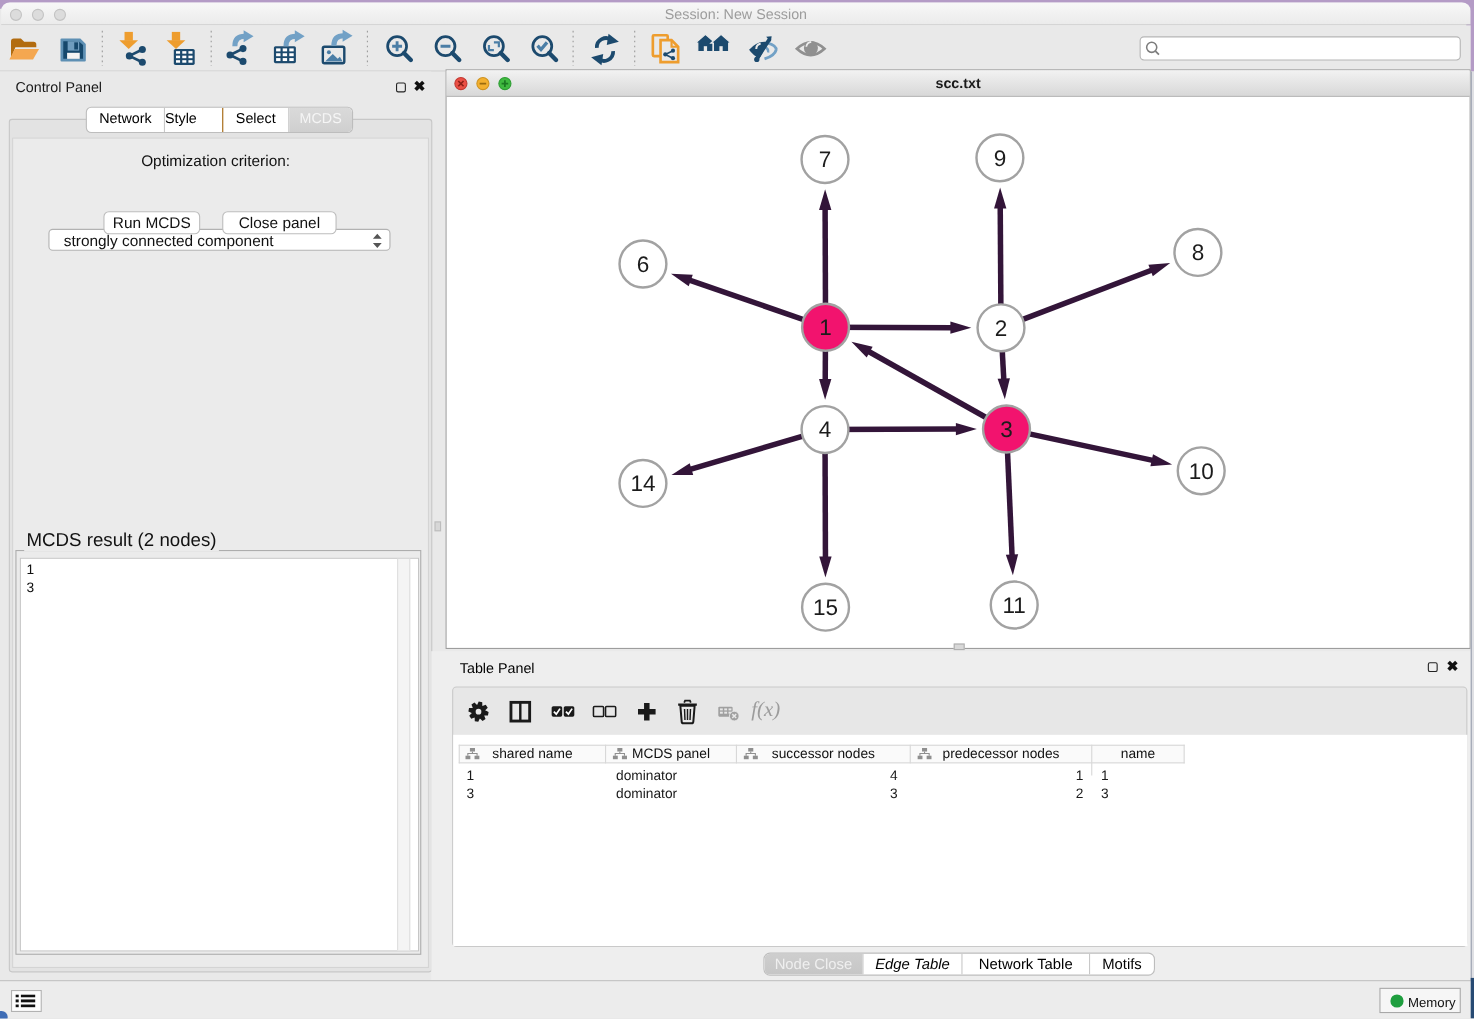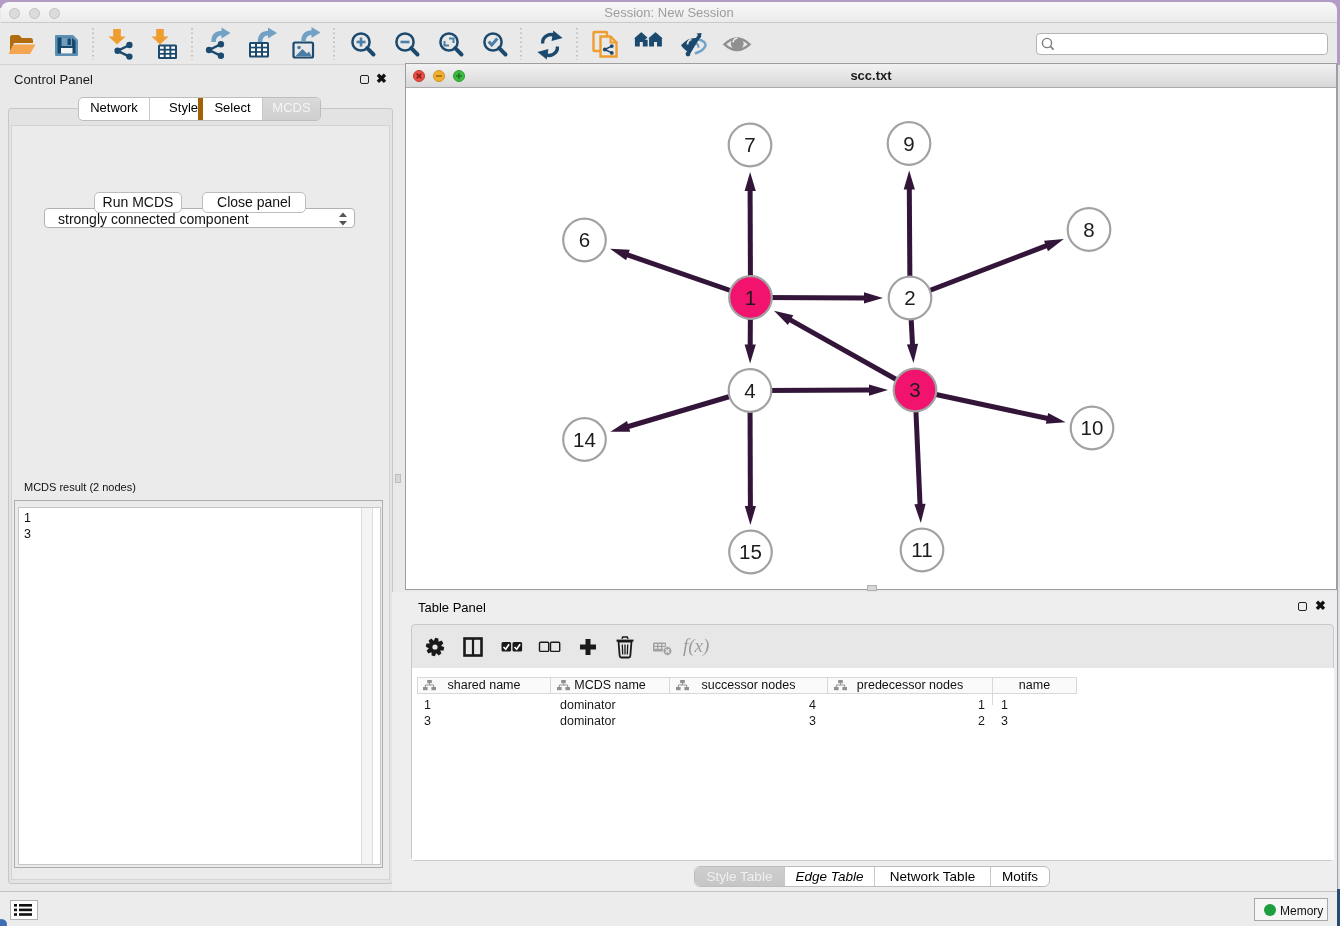--- a/index.html
+++ b/index.html
@@ -144,36 +144,37 @@
 <div id="cpanel" class="abs" style="left:0;top:65px;width:392px;height:826px;background:#e9e9e9;">
   <div class="abs" style="left:14px;top:7px;font-size:13px;color:#1a1a1a;">Control Panel</div>
   <div class="abs" style="left:360px;top:10px;width:9px;height:9px;border:1.5px solid #222;border-radius:2px;"></div>
   <div class="abs" style="left:376px;top:6px;font-size:13px;font-weight:bold;color:#111;">✖</div>
 
   <div class="abs" style="left:8px;top:43px;width:385px;height:776px;background:#e3e3e3;border:1px solid #c7c7c7;border-radius:3px;"></div>
   <div class="abs" style="left:11px;top:60px;width:379px;height:755px;background:#ebebeb;border:1px solid #d4d4d4;"></div>
 
   <div class="abs" style="left:78px;top:32px;height:24px;display:flex;font-size:13px;border:1px solid #bdbdbd;border-radius:5px;overflow:hidden;background:#fff;">
     <div style="width:71px;text-align:center;line-height:19px;border-right:1px solid #c8c8c8;">Network</div>
-    <div style="width:53px;text-align:right;line-height:19px;border-right:5px solid #a16207;">Style</div>
+    <div style="width:53px;text-align:left;line-height:19px;border-right:1px solid #a16207;">Style</div>
     <div style="width:60px;text-align:center;line-height:19px;border-right:1px solid #c8c8c8;">Select</div>
     <div style="width:57px;text-align:center;line-height:19px;background:linear-gradient(#dadada,#cfcfcf);color:#f5f5f5;">MCDS</div>
   </div>
 
+  <div class="abs" style="left:0;top:73px;width:392px;text-align:center;font-size:14px;color:#111;">Optimization criterion:</div>
   <div class="abs" style="left:44px;top:95px;width:311px;height:20px;background:#fff;border:1px solid #b2b2b2;border-radius:4px;margin-top:48px;">
     <div class="abs" style="left:13px;top:2px;font-size:14px;color:#111;">strongly connected component</div>
     <svg class="abs" style="right:5px;top:2px;" width="12" height="16" viewBox="0 0 12 16">
         <path d="M2 6 L6 1.5 L10 6 Z M2 10 L6 14.5 L10 10 Z" fill="#555"></path>
       </svg>
   </div>
   <div class="abs" style="left:94px;top:127px;width:88px;height:21px;background:#fff;border:1px solid #bdbdbd;border-radius:5px;text-align:center;line-height:19px;font-size:14px;color:#111;">Run MCDS</div>
   <div class="abs" style="left:202px;top:127px;width:104px;height:21px;background:#fff;border:1px solid #bdbdbd;border-radius:5px;text-align:center;line-height:19px;font-size:14px;color:#111;">Close panel</div>
 
   <div class="abs" style="left:14px;top:435px;width:369px;height:368px;border:1px solid #adadad;"></div>
-  <div class="abs" style="left:22px;top:416px;background:#ebebeb;padding:0 2px;font-size:11px;color:#111;">MCDS result (2 nodes)</div>
+  <div class="abs" style="left:22px;top:416px;background:#ebebeb;padding:0 2px;font-size:17px;color:#111;">MCDS result (2 nodes)</div>
   <div class="abs" style="left:18px;top:442px;width:363px;height:358px;background:#fff;border:1px solid #c6c6c6;">
     <div class="abs" style="left:5px;top:2px;font-size:12.5px;color:#111;line-height:16px;">1<br>3</div>
     <div class="abs" style="right:7px;top:0;width:12px;height:100%;background:#f4f4f4;border-left:1px solid #dedede;border-right:1px solid #dedede;"></div>
   </div>
 </div>
 
 <div class="abs" style="left:395px;top:474px;width:6px;height:9px;background:#d7d7d7;border:1px solid #bdbdbd;"></div>
 
 <div id="netwin" class="abs" style="left:405px;top:63px;width:932px;height:527px;border:1px solid #9d9d9d;background:#fff;">
   <div class="abs" style="left:0;top:0;width:100%;height:24px;background:linear-gradient(#f2f2f2,#d8d8d8);border-bottom:1px solid #ababab;">
@@ -303,21 +304,21 @@
 <div class="abs" style="left:5px;top:9px;width:660px;height:17px;background:#fafafa;border-top:1px solid #d8d8d8;border-bottom:1px solid #d8d8d8;"></div>
 <div class="abs" style="left:5px;top:9px;width:134px;height:17px;border-right:1px solid #d8d8d8;border-left:1px solid #d8d8d8;text-align:center;font-size:12.5px;color:#111;line-height:17px;">shared name</div>
 <svg class="abs" style="left:11px;top:12px;" width="13" height="11" viewBox="0 0 13 11">
       <g fill="#8f8f8f">
         <rect x="4.2" y="0" width="4.6" height="3.2"></rect>
         <rect x="0" y="7" width="4.6" height="3.2"></rect>
         <rect x="8.4" y="7" width="4.6" height="3.2"></rect>
       </g>
       <path d="M6.5 3.2 L6.5 5 M2.3 7 L2.3 5 L10.7 5 L10.7 7" stroke="#8f8f8f" stroke-width="1" fill="none"></path>
     </svg>
-<div class="abs" style="left:139px;top:9px;width:119px;height:17px;border-right:1px solid #d8d8d8;text-align:center;font-size:12.5px;color:#111;line-height:17px;">MCDS name</div>
+<div class="abs" style="left:139px;top:9px;width:119px;height:17px;border-right:1px solid #d8d8d8;text-align:center;font-size:12.5px;color:#111;line-height:17px;">MCDS panel</div>
 <svg class="abs" style="left:145px;top:12px;" width="13" height="11" viewBox="0 0 13 11">
       <g fill="#8f8f8f">
         <rect x="4.2" y="0" width="4.6" height="3.2"></rect>
         <rect x="0" y="7" width="4.6" height="3.2"></rect>
         <rect x="8.4" y="7" width="4.6" height="3.2"></rect>
       </g>
       <path d="M6.5 3.2 L6.5 5 M2.3 7 L2.3 5 L10.7 5 L10.7 7" stroke="#8f8f8f" stroke-width="1" fill="none"></path>
     </svg>
 <div class="abs" style="left:258px;top:9px;width:158px;height:17px;border-right:1px solid #d8d8d8;text-align:center;font-size:12.5px;color:#111;line-height:17px;">successor nodes</div>
 <svg class="abs" style="left:264px;top:12px;" width="13" height="11" viewBox="0 0 13 11">
@@ -344,21 +345,21 @@
 <div class="abs" style="left:416px;top:30px;width:157px;text-align:right;font-size:12.5px;color:#1a1a1a;">1</div>
 <div class="abs" style="left:589px;top:30px;font-size:12.5px;color:#1a1a1a;">1</div>
 <div class="abs" style="left:12px;top:46px;font-size:12.5px;color:#1a1a1a;">3</div>
 <div class="abs" style="left:148px;top:46px;font-size:12.5px;color:#1a1a1a;">dominator</div>
 <div class="abs" style="left:258px;top:46px;width:146px;text-align:right;font-size:12.5px;color:#1a1a1a;">3</div>
 <div class="abs" style="left:416px;top:46px;width:157px;text-align:right;font-size:12.5px;color:#1a1a1a;">2</div>
 <div class="abs" style="left:589px;top:46px;font-size:12.5px;color:#1a1a1a;">3</div>
 </div>
 
 <div class="abs" style="left:694px;top:866px;height:21px;display:flex;font-size:13.5px;border:1px solid #bdbdbd;border-radius:6px;overflow:hidden;background:#fff;">
-  <div style="width:89px;text-align:center;line-height:20px;background:linear-gradient(#cecece,#c6c6c6);color:#efefef;">Style Table</div>
+  <div style="width:89px;text-align:center;line-height:20px;background:linear-gradient(#cecece,#c6c6c6);color:#efefef;">Node Close</div>
   <div style="width:90px;text-align:center;line-height:20px;border-left:1px solid #c8c8c8;font-style:italic;">Edge Table</div>
   <div style="width:116px;text-align:center;line-height:20px;border-left:1px solid #c8c8c8;">Network Table</div>
   <div style="width:59px;text-align:center;line-height:20px;border-left:1px solid #c8c8c8;">Motifs</div>
 </div>
 
 <div id="statusbar" class="abs" style="left:0;top:891px;width:1340px;height:35px;background:#ececec;border-top:1px solid #c3c3c3;">
   <div class="abs" style="left:10px;top:8px;width:28px;height:20px;background:#fdfdfd;border:1px solid #b2b2b2;"></div>
   <svg class="abs" style="left:14px;top:12px;" width="20" height="12" viewBox="0 0 20 12">
     <rect x="0" y="0" width="3" height="2.6" fill="#111"></rect>
       <rect x="5" y="0" width="13" height="2.6" fill="#111"></rect>

